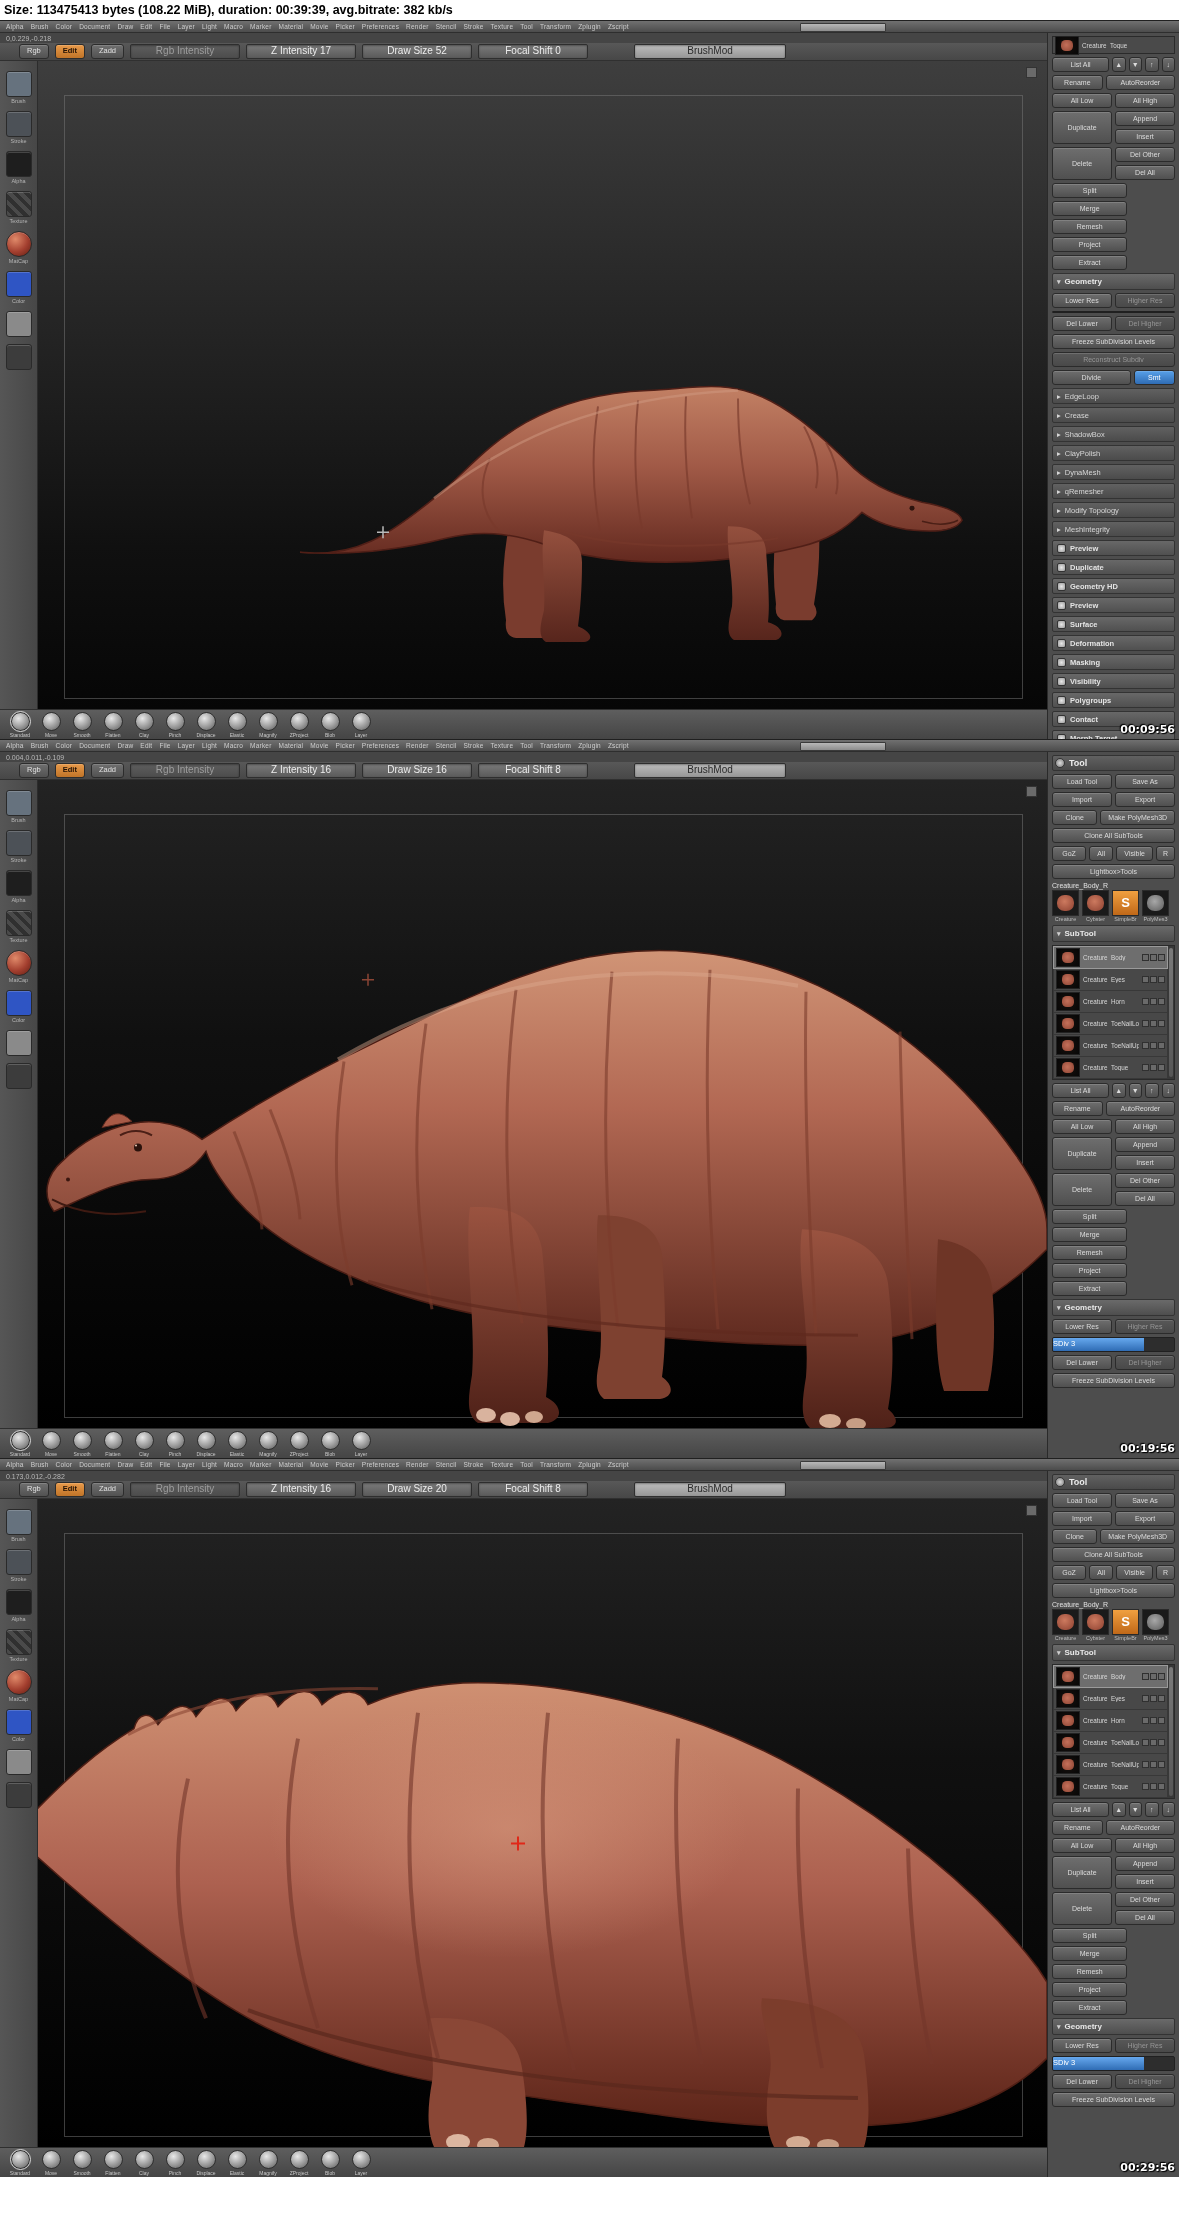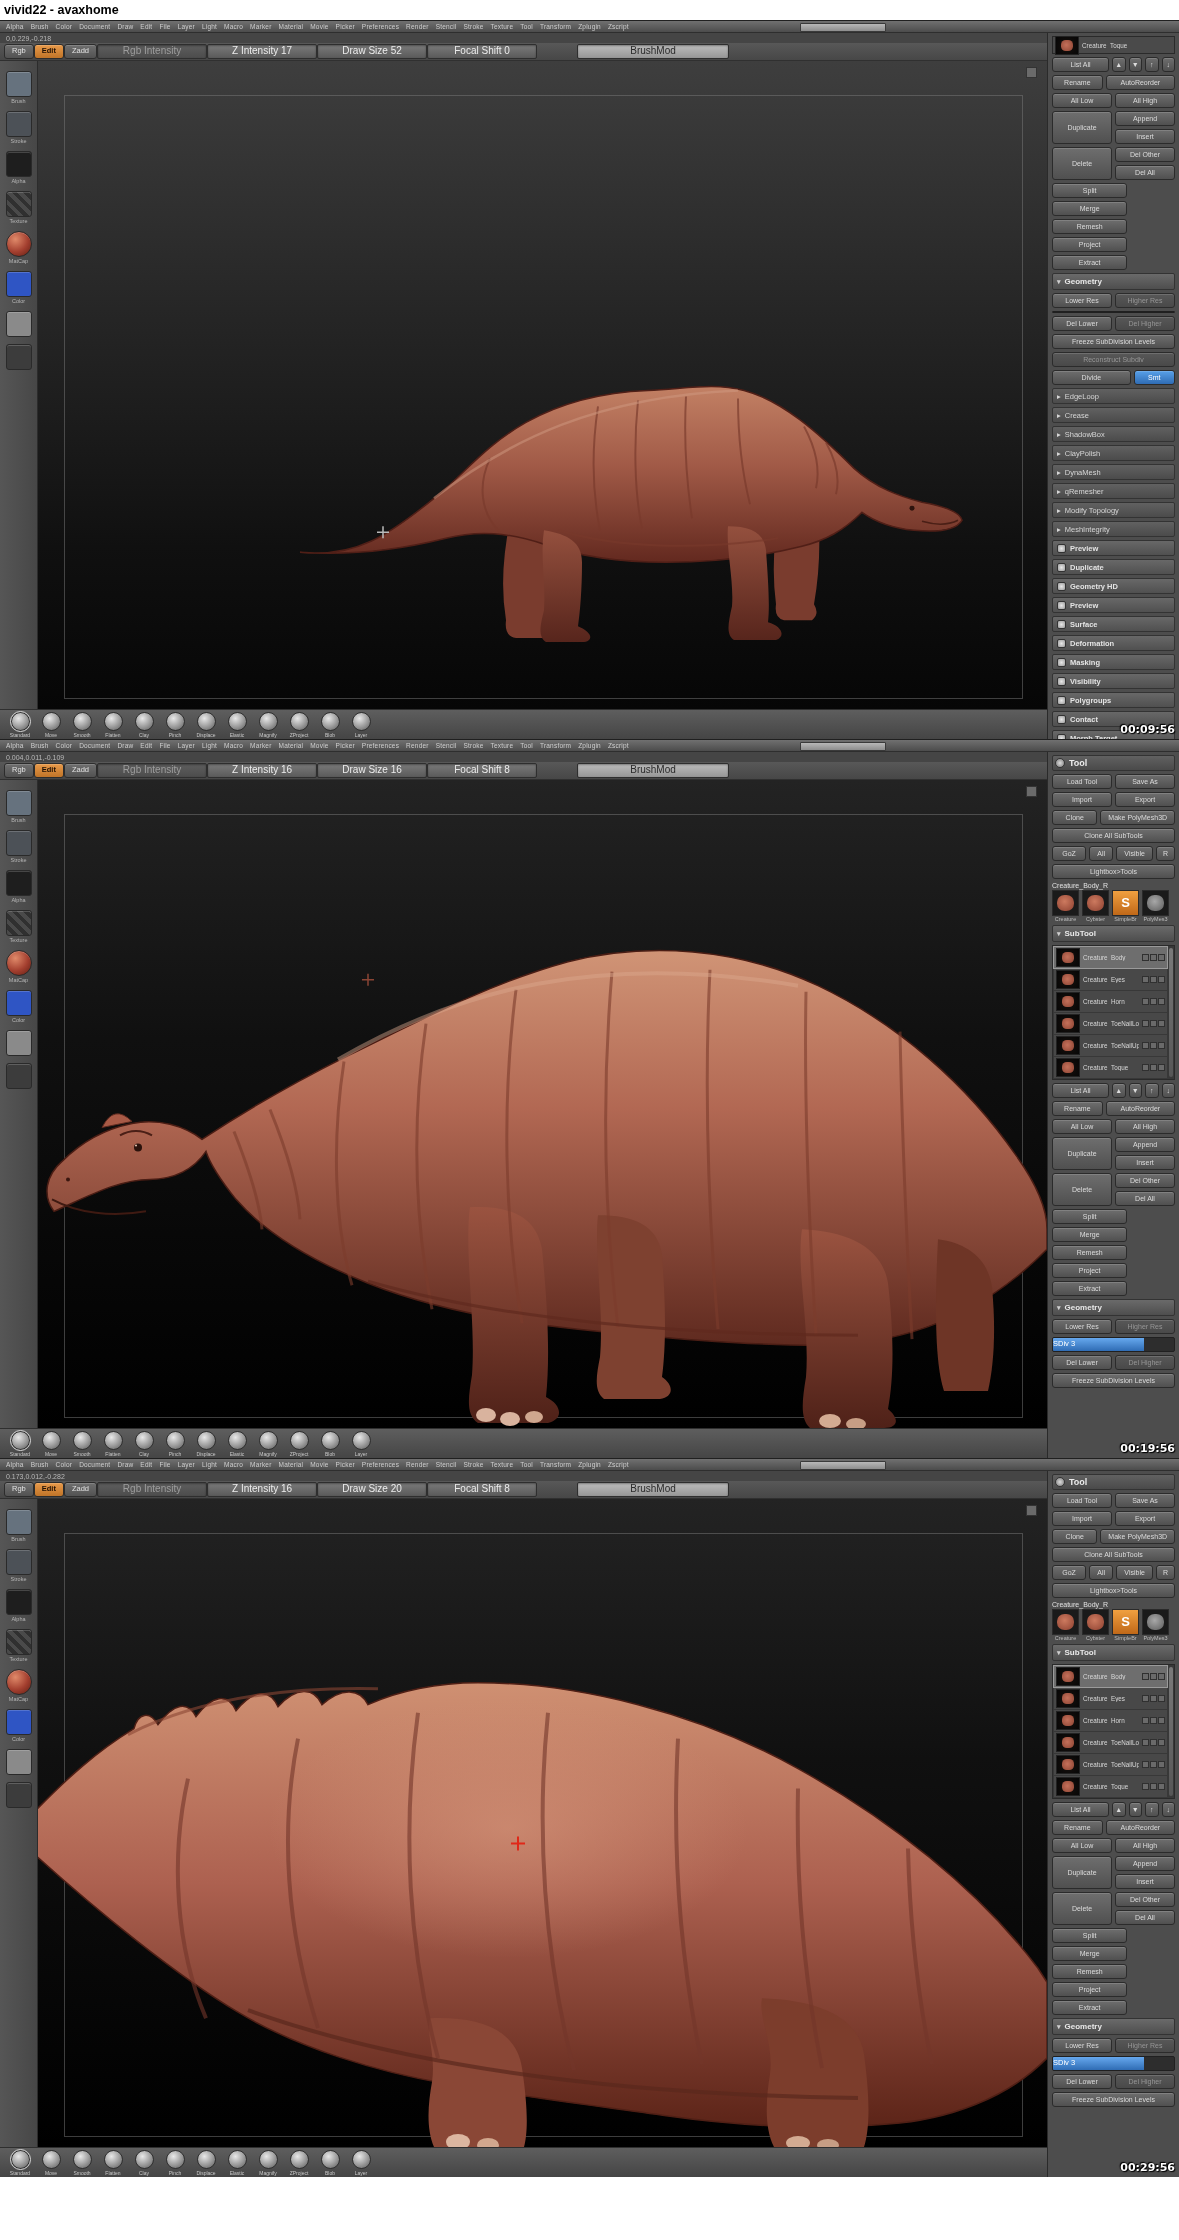--- a/index.html
+++ b/index.html
@@ -13,21 +13,21 @@
   .frame{position:relative;width:1179px;height:719px;background:#454545;display:grid;
          grid-template-columns:38px 1fr 132px;grid-template-rows:12px 10px 18px 1fr 30px;border-top:1px solid #202020;box-sizing:border-box}
   .menubar{grid-area:1/1/2/4;background:linear-gradient(#707070,#4c4c4c);border-bottom:1px solid #2e2e2e;
            display:flex;align-items:center;gap:7px;padding:0 6px;position:relative;overflow:hidden}
   .menu-item{font-size:6.5px;color:#cfcfcf;letter-spacing:.2px;white-space:nowrap}
   .menubar-widget{position:absolute;left:800px;top:2px;width:84px;height:7px;background:linear-gradient(#b8b8b8,#8d8d8d);border:1px solid #3a3a3a;border-radius:1px}
 
   .coordsrow{grid-area:2/1/3/3;display:flex;align-items:center;padding-left:6px;background:#454545}
   .coords{font-size:7px;color:#b9b9b9}
 
-  .shelfrow{grid-area:3/1/4/3;display:flex;align-items:flex-start;gap:0;padding:1px 4px;
+  .shelfrow{grid-area:3/1/4/3;display:flex;align-items:flex-start;gap:6px;padding:1px 19px;
             background:linear-gradient(#585858,#474747);border-bottom:1px solid #303030}
   .zbtn{height:13px;line-height:12px;font-size:7.5px;padding:0 7px;background:linear-gradient(#6f6f6f,#525252);
         border:1px solid #2c2c2c;border-radius:3px;color:#e0e0e0;box-shadow:inset 0 1px 0 rgba(255,255,255,.15)}
   .zbtn.orange{background:linear-gradient(#e89a4a,#c07428);color:#221104;font-weight:bold}
   .shslider{width:108px;height:13px;background:linear-gradient(#7a7a7a,#5a5a5a);border:1px solid #2e2e2e;border-radius:2px;
             font-size:10px;color:#ececec;text-align:center;line-height:12px;box-shadow:inset 0 1px 2px rgba(0,0,0,.35)}
   .shslider.dim{color:#9d9d9d;background:linear-gradient(#5e5e5e,#4c4c4c)}
   .shslider.light{background:linear-gradient(#bcbcbc,#969696);color:#2a2a2a;width:150px;margin-left:40px}
 
   .leftdock{grid-area:4/1/5/2;background:linear-gradient(90deg,#565656,#474747);border-right:1px solid #2c2c2c;
@@ -94,21 +94,21 @@
   .trthumb.sbrush{background:linear-gradient(#f0a040,#c06818);color:#fff;font-weight:bold;font-size:13px;text-align:center;line-height:24px}
   .trcap{font-size:5.5px;color:#bdbdbd;text-align:center;white-space:nowrap;overflow:hidden;width:27px}
 
   .timestamp{position:absolute;right:4px;bottom:3px;z-index:6;color:#fff;font-size:11px;font-weight:bold;
              font-family:"DejaVu Sans",sans-serif;text-shadow:0 0 2px #000,1px 1px 1px #000,-1px -1px 1px #000}
 </style>
 </head>
 <body>
 
 <div class="header">
-  <div>vivid22 - avaxhome</div>
+  <div>Size: 113475413 bytes (108.22 MiB), duration: 00:39:39, avg.bitrate: 382 kb/s</div>
 </div>
 
 <div class="frame">
   <div class="menubar">
     <div class="menubar-widget"></div>
   <span class="menu-item">Alpha</span>
       <span class="menu-item">Brush</span>
       <span class="menu-item">Color</span>
       <span class="menu-item">Document</span>
       <span class="menu-item">Draw</span>

